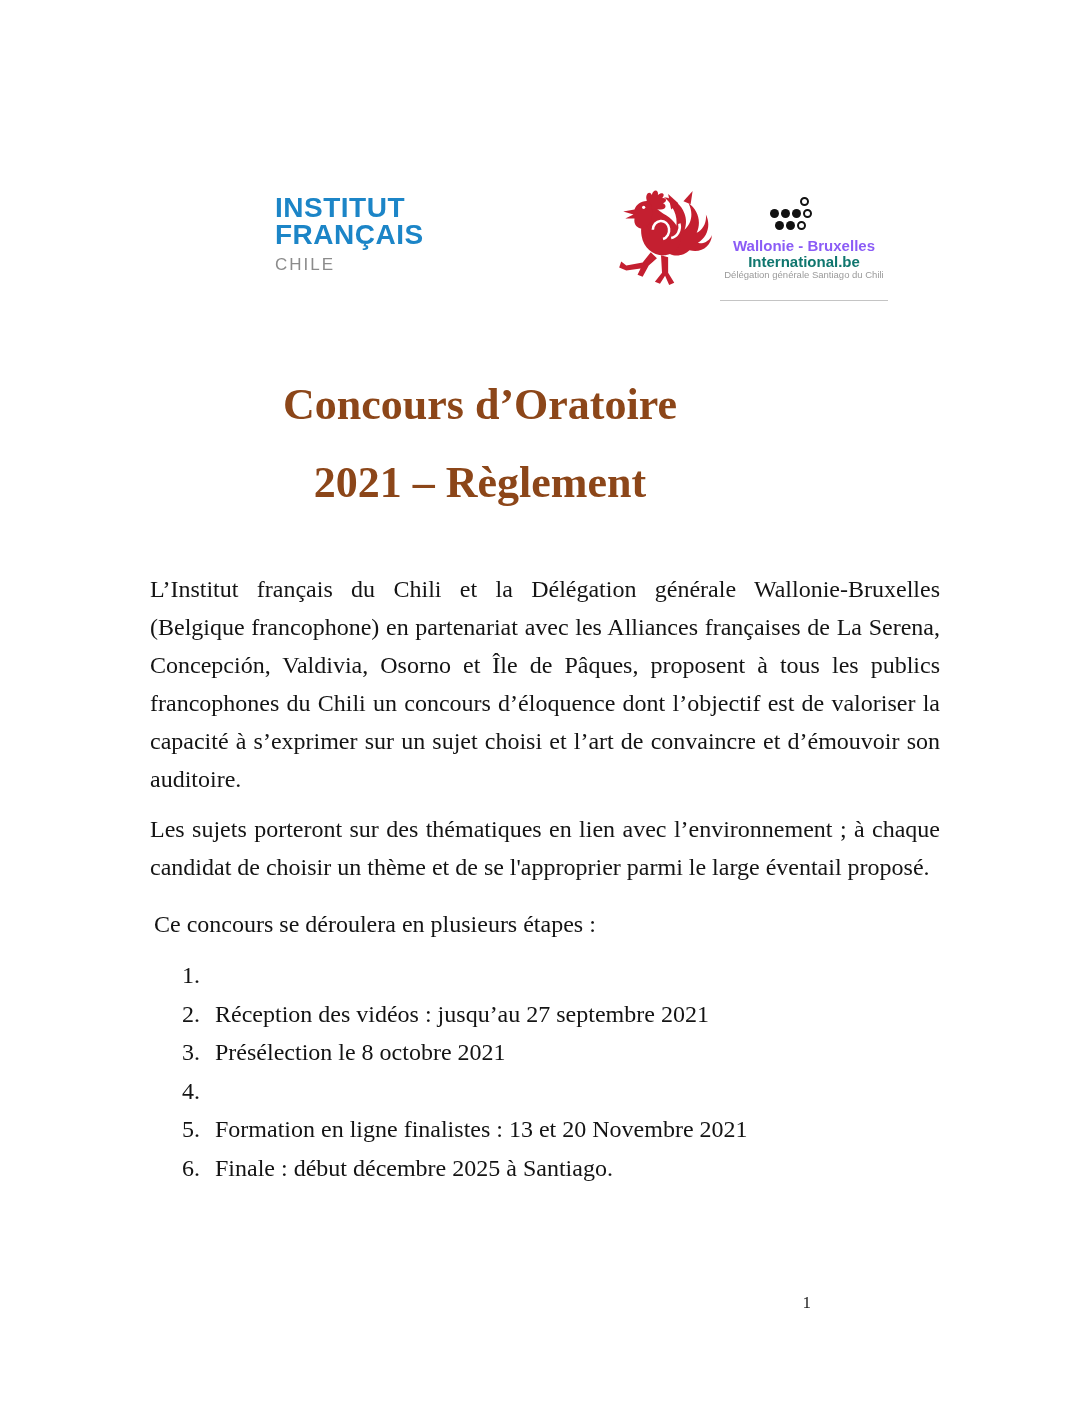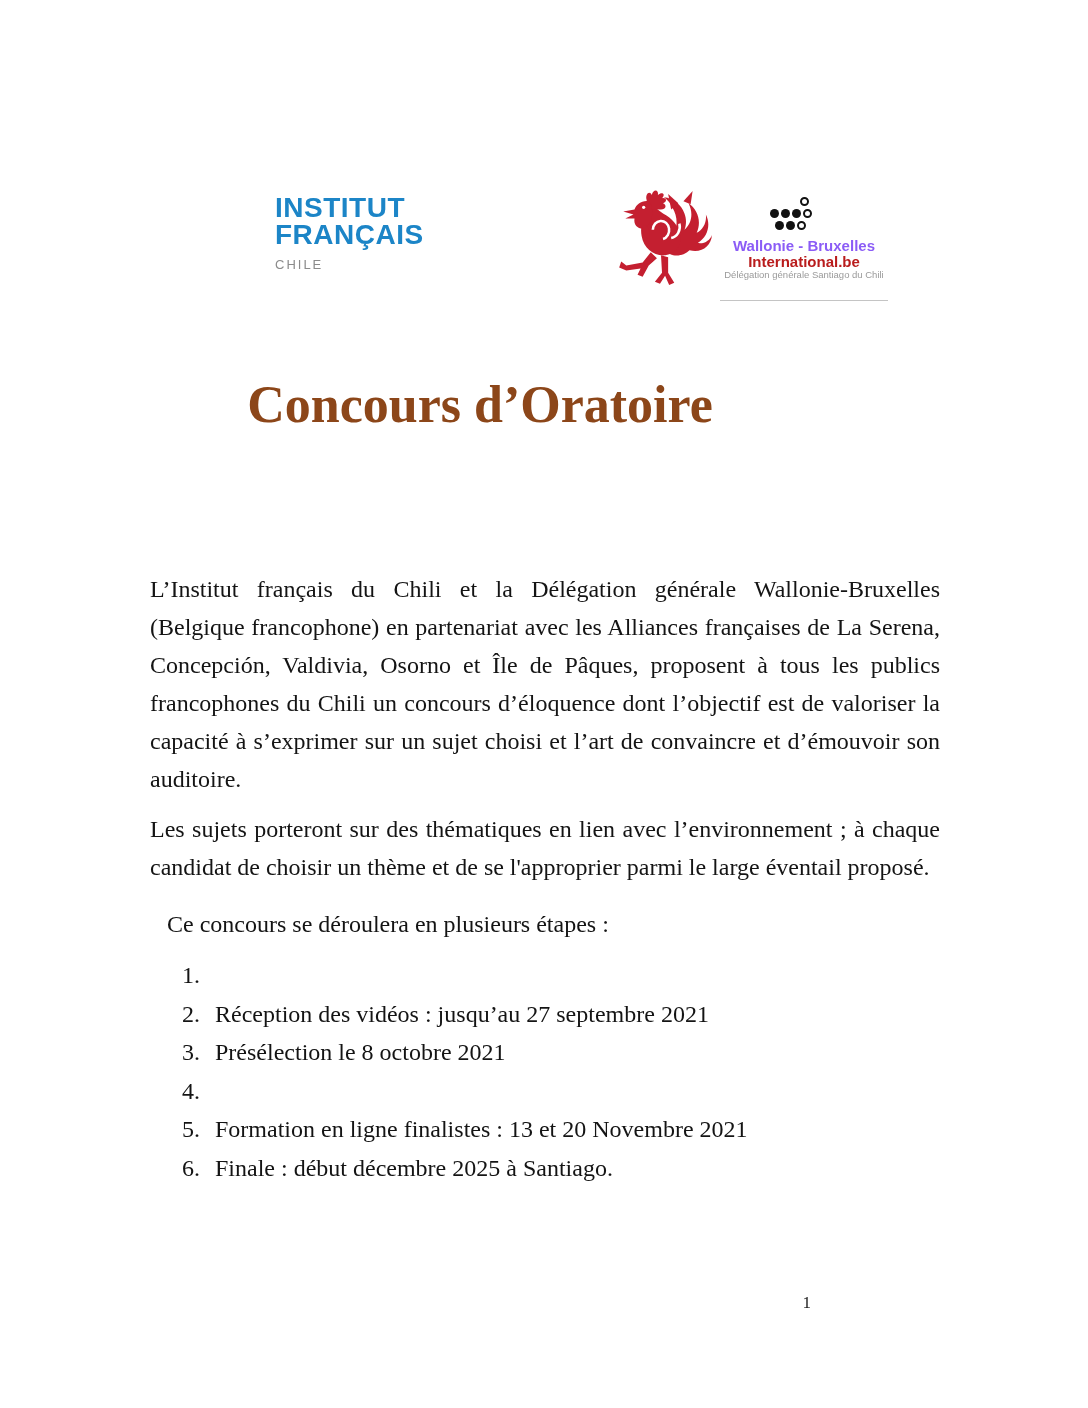--- a/index.html
+++ b/index.html
@@ -14,62 +14,62 @@
   }
 
   
   .if-logo {
     position:absolute; left:275px; top:194px;
     font-family:"Liberation Sans", sans-serif;
     color:#1C85C7;
   }
   .if-line { font-weight:700; font-size:28px; line-height:27px; letter-spacing:0.5px; }
   .if-country {
-    margin-top:11px; font-size:13px; line-height:11px;
+    margin-top:11px; font-size:17px; line-height:11px;
     color:#8B8B8B; letter-spacing:2px; font-weight:400;
   }
 
   .rooster { position:absolute; left:610px; top:186px; width:102px; height:108px; }
 
   .wbi {
     position:absolute; left:718px; top:190px; width:172px; height:96px;
     font-family:"Liberation Sans", sans-serif;
   }
   .wbi-dots { position:absolute; left:0; top:0; width:100%; height:42px; }
   .dot { position:absolute; width:9px; height:9px; border-radius:50%; box-sizing:border-box; }
   .dot.filled { background:#111111; }
   .dot.open { background:#ffffff; border:2.5px solid #111111; }
   .d1 { left:82px; top:7px; }
   .d2 { left:52px; top:19px; } .d3 { left:63px; top:19px; } .d4 { left:74px; top:19px; } .d5 { left:85px; top:19px; }
   .d6 { left:57px; top:31px; } .d7 { left:68px; top:31px; } .d8 { left:79px; top:31px; }
   .wbi-org1 { position:absolute; top:48px; left:0; right:0; text-align:center;
     font-weight:700; font-size:15px; line-height:16px; color:#8b5cf6; }
   .wbi-org2 { position:absolute; top:64px; left:0; right:0; text-align:center;
-    font-weight:700; font-size:15px; line-height:15px; color:#b91c1c; }
+    font-weight:700; font-size:15px; line-height:15px; color:#0f766e; }
   .wbi-delegation { position:absolute; top:80px; left:2px; right:2px; text-align:center;
     font-size:9.5px; line-height:10px; color:#9A9A9A;
     padding-bottom:20px; border-bottom:1px solid #C4C4C4; }
 
   
   .doc-title {
     position:absolute; left:0; right:0; top:366px;
     text-align:center;
-    font-weight:700; font-size:52px; line-height:78px;
+    font-weight:700; font-size:44px; line-height:78px;
     color:#8C4619;
   }
 
   
   .content { position:absolute; left:150px; top:570px; width:790px; }
   .content p {
     margin:0 0 12px 0;
     font-size:24px; line-height:38px;
     text-align:justify;
   }
   .content p.para2 { margin-bottom:19px; }
-  .steps-intro { margin:0 0 13px 17px; font-size:24px; line-height:38px; }
+  .steps-intro { margin:0 0 13px 4px; font-size:24px; line-height:38px; }
   ol.steps { margin:0; padding:0 0 0 32px; list-style:none; }
   ol.steps li { display:flex; font-size:24px; line-height:38.5px; }
   ol.steps .num { flex:none; width:33px; }
 
   .page-num {
     position:absolute; top:1293px; right:149px;
     font-size:17px; line-height:20px; color:#222222;
   }
 </style>
 </head>
@@ -123,20 +123,21 @@
       <span class="dot filled d7"></span>
       <span class="dot open d8"></span>
     </div>
     <div class="wbi-org1">Wallonie - Bruxelles</div>
     <div class="wbi-org2">International.be</div>
     <div class="wbi-delegation">Délégation générale Santiago du Chili</div>
   </div>
 
   <div class="doc-title">
     <div>Concours d’Oratoire</div>
+    <div>2021 – Règlement</div>
   </div>
 
   <div class="content">
     <p class="para1">L’Institut français du Chili et la Délégation générale Wallonie-Bruxelles (Belgique francophone) en partenariat avec les Alliances françaises de La Serena, Concepción, Valdivia, Osorno et Île de Pâques, proposent à tous les publics francophones du Chili un concours d’éloquence dont l’objectif est de valoriser la capacité à s’exprimer sur un sujet choisi et l’art de convaincre et d’émouvoir son auditoire.</p>
     <p class="para2">Les sujets porteront sur des thématiques en lien avec l’environnement ; à chaque candidat de choisir un thème et de se l'approprier parmi le large éventail proposé.</p>
     <div class="steps-intro">Ce concours se déroulera en plusieurs étapes :</div>
     <ol class="steps">
       <li>
         <span class="num">1.</span>
       </li>

